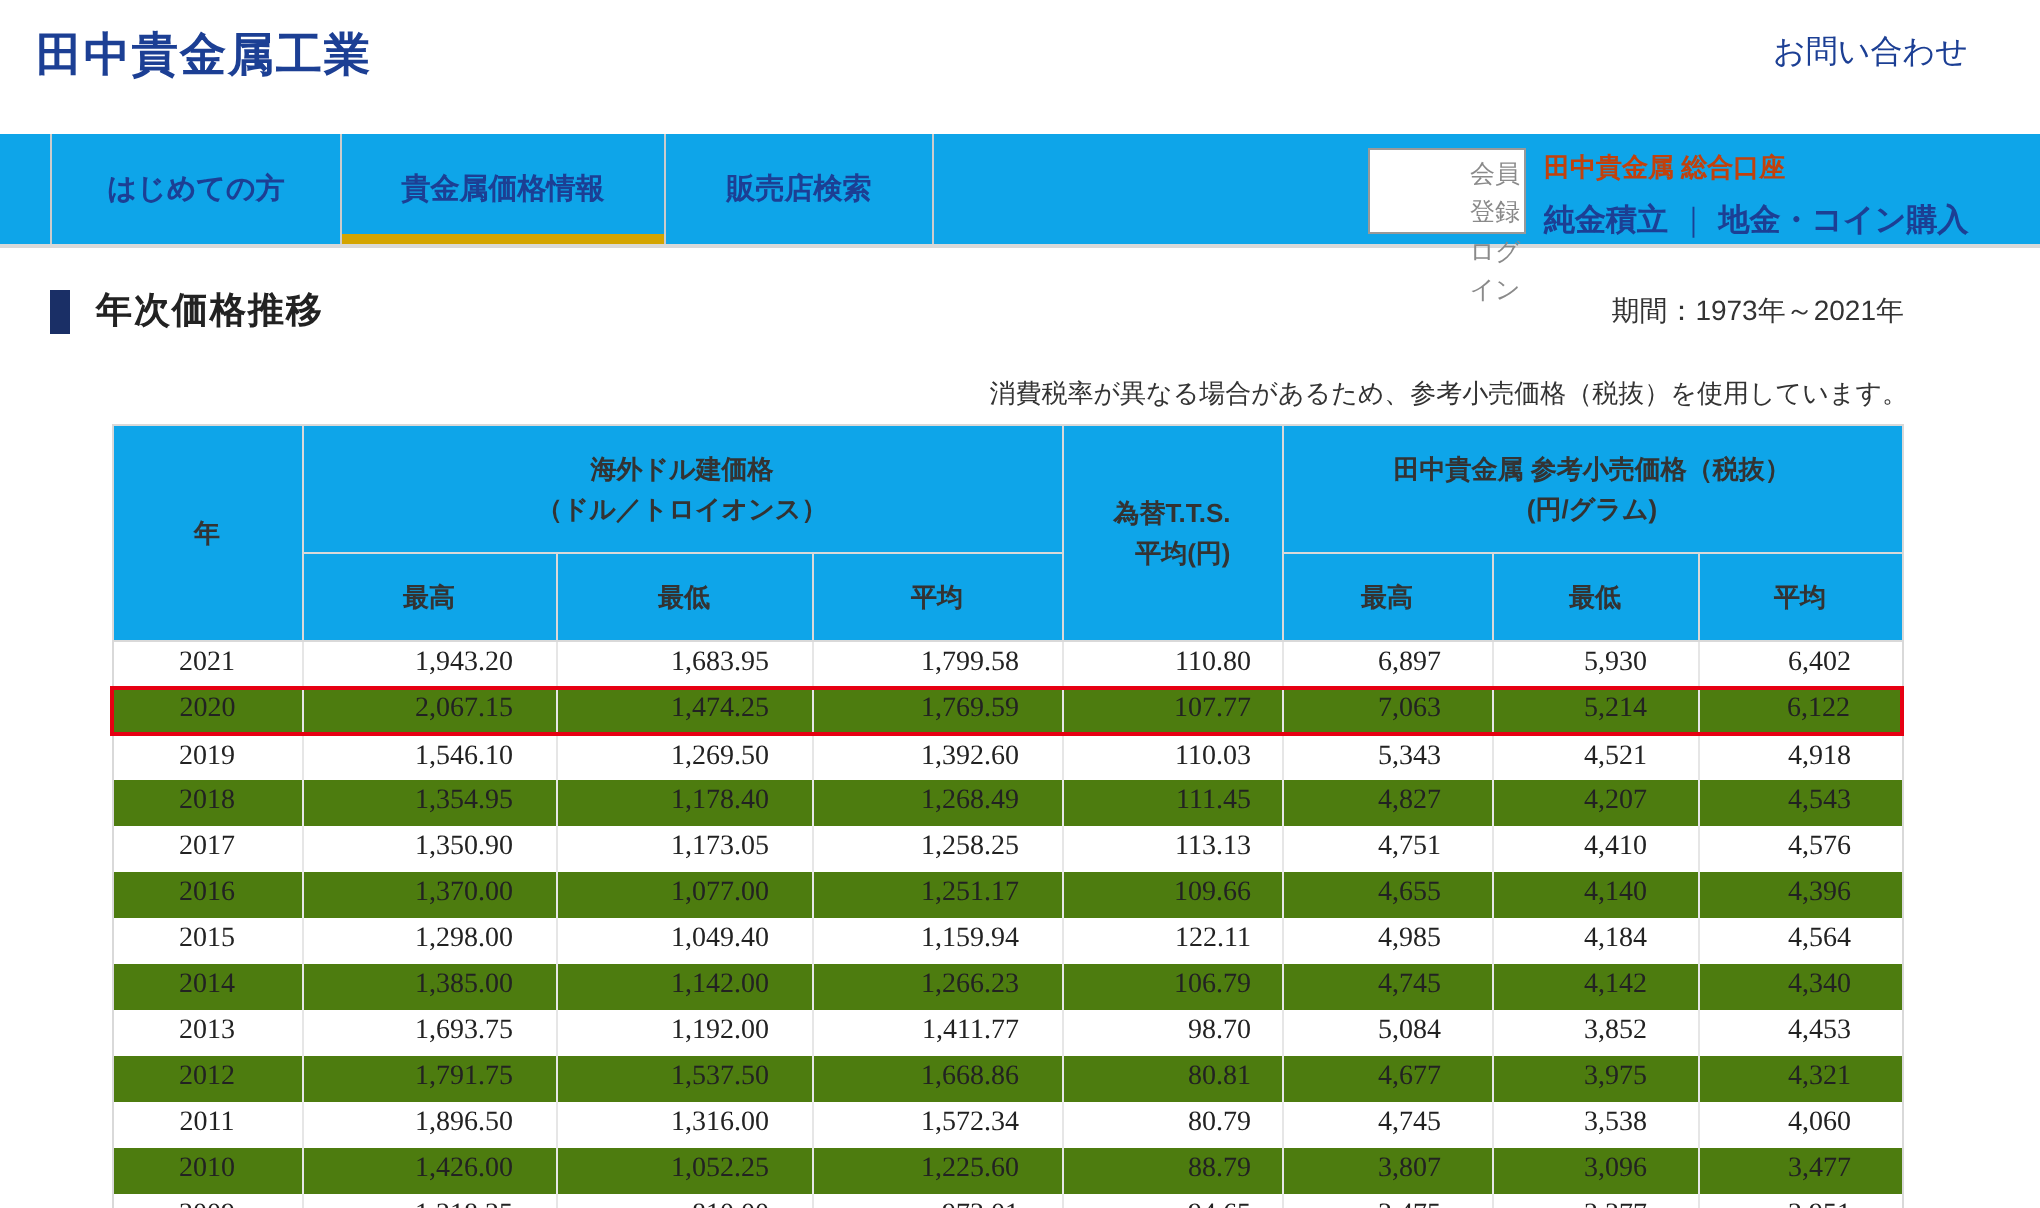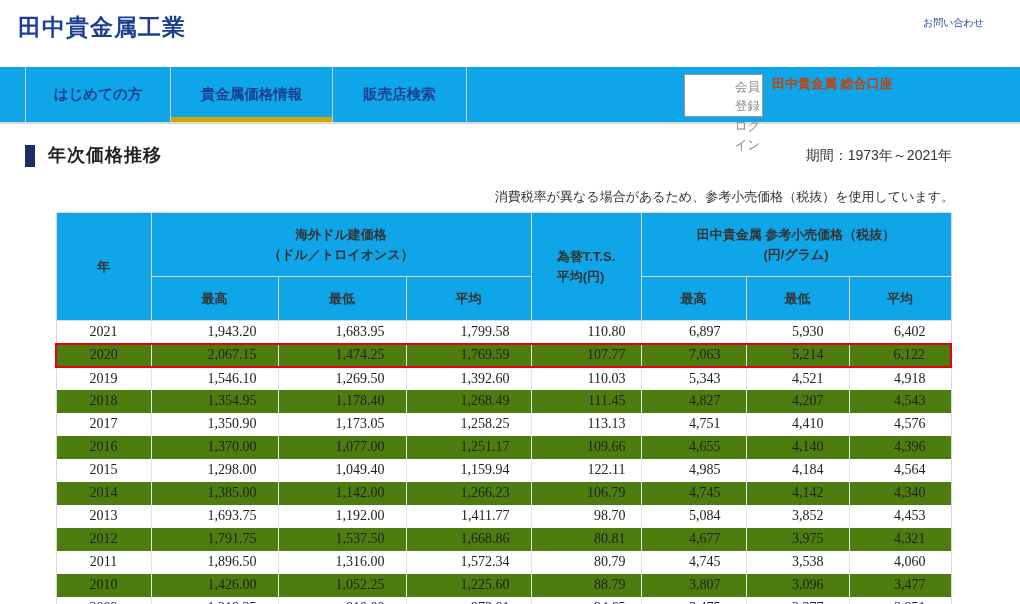--- a/index.html
+++ b/index.html
@@ -13,21 +13,21 @@
   }
 
   
   .logo {
     position:absolute; left:18px; top:12px;
     font-size:23px; font-weight:bold; color:#1c3f94; letter-spacing:1px;
     cursor:pointer;
   }
   .contact {
     position:absolute; right:36px; top:16px;
-    font-size:10px; color:#1c3f94; cursor:pointer;
+    font-size:16px; color:#1c3f94; cursor:pointer;
   }
 
   
   .nav {
     position:absolute; left:0; top:67px; width:1020px; height:57px;
     border-bottom:2px solid #d9d9d9; background:#0ea5e9;
   }
   .tabs { position:absolute; left:25px; top:0; height:55px; display:flex; }
   .tab {
     display:flex; align-items:center; justify-content:center;
@@ -63,21 +63,21 @@
   
   .table-wrap { position:absolute; left:55px; top:212px; width:897px; }
   table { border-collapse:collapse; table-layout:fixed; width:895px; border:1px solid #d9d9d9; }
   th {
     background:#0ea5e9; border:1px solid #d9d9d9;
     font-size:13px; font-weight:bold; color:#333; text-align:center;
     line-height:1.5;
   }
   thead tr.r1 th { height:64px; }
   thead tr.r2 th { height:44px; }
-  th .two-line { display:inline-block; text-align:left; }
+  th .two-line { display:inline-block; text-align:right; }
   th .ctr { display:block; text-align:center; }
   td {
     height:23px; font-family:"Liberation Serif","DejaVu Serif",serif;
     font-size:14px; color:#222; border-left:1px solid #e6e6e6;
     white-space:nowrap;
   }
   td.year { text-align:center; border-left:none; }
   td.num { text-align:right; padding-right:21px; }
   td.fx  { text-align:right; padding-right:15px; }
   td.jnum{ text-align:right; padding-right:25px; }
@@ -98,20 +98,23 @@
     <div class="tab w3 active">貴金属価格情報</div>
     <div class="tab w4">販売店検索</div>
   </div>
 </div>
 <div class="member-box">
   <div>会員登録</div>
   <div>ログイン</div>
 </div>
 <div class="account">
   <div class="account-title">田中貴金属 総合口座</div>
+  <div class="account-links">
+    <span class="lnk">純金積立</span><span class="sep">｜</span><span class="lnk">地金・コイン購入</span>
+  </div>
 </div>
 
 <div class="title-marker"></div>
 <h1 class="page-title">年次価格推移</h1>
 <div class="period">期間：1973年～2021年</div>
 <div class="note">消費税率が異なる場合があるため、参考小売価格（税抜）を使用しています。</div>
 
 <div class="table-wrap">
   <table>
     <colgroup>

